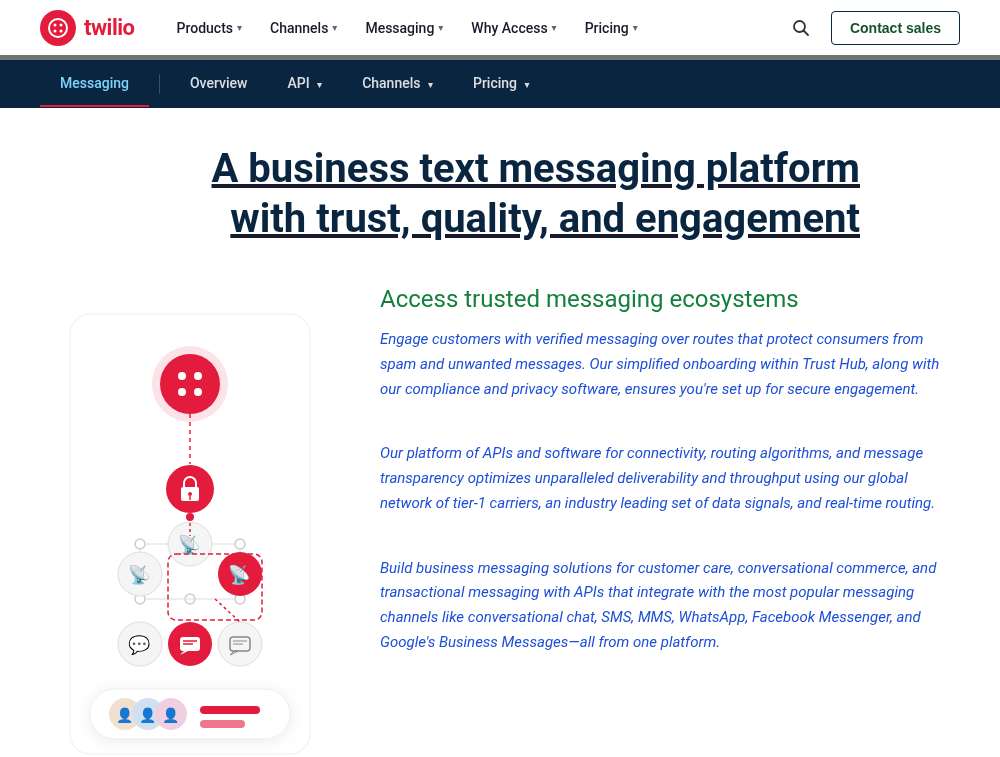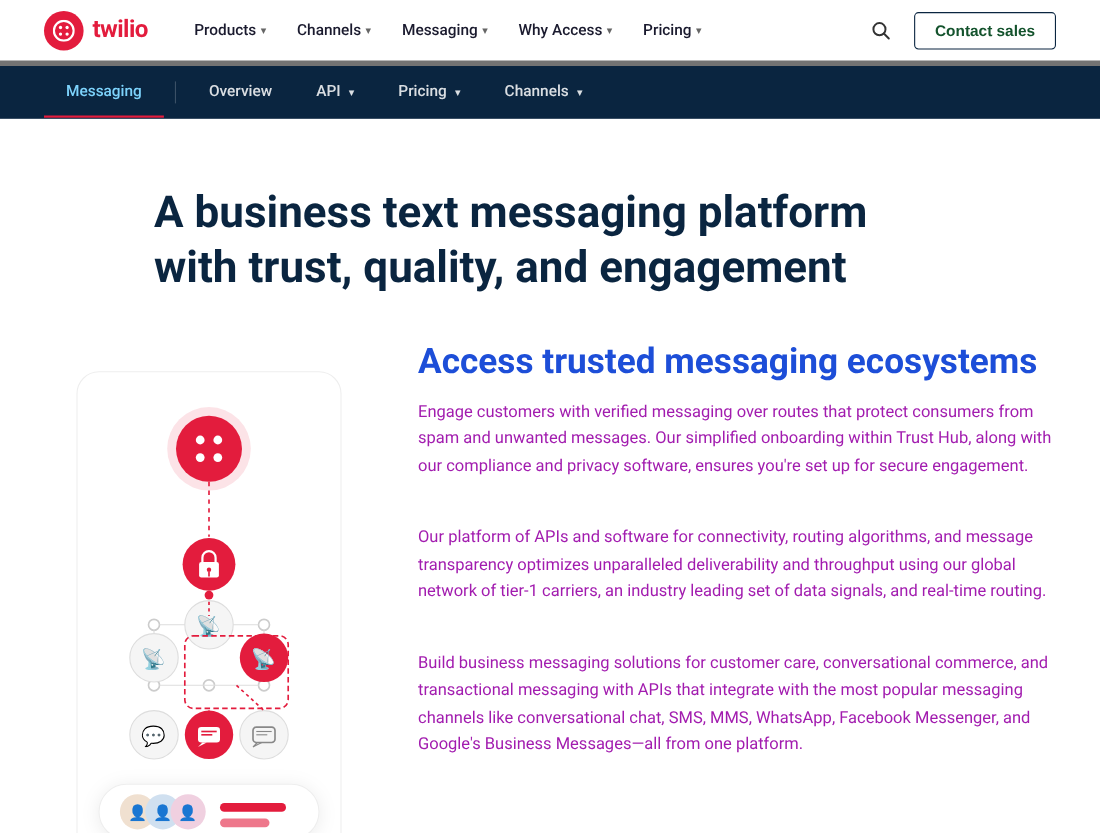--- a/index.html
+++ b/index.html
@@ -87,24 +87,25 @@
       border-bottom: 2px solid #e31c3d;
     }
     .subnav-sep { width: 1px; height: 20px; background: rgba(255,255,255,0.2); margin: 0 10px; }
     .subnav-chevron { font-size: 10px; margin-left: 4px; }
 
     
     .main { display: flex; flex-direction: column; align-items: center; }
 
     
     .hero {
-      text-align: left;
-      padding: 60px 40px 40px;
+      text-align: right;
+      padding: 36px 40px 40px;
       max-width: 800px;
       margin: 0 auto;
+      text-decoration: underline;
     }
     .hero h1 {
       font-size: 40px;
       font-weight: 700;
       color: #0a2540;
       line-height: 1.25;
     }
 
     
     .content-area {
@@ -115,22 +116,22 @@
       gap: 40px;
     }
     .left-illustration { flex: 0 0 300px; display: flex; align-items: flex-start; justify-content: center; padding-top: 20px; }
     .right-content { flex: 1; }
 
     
     .illustration-svg { width: 260px; height: 460px; }
 
     
     .feature { margin-bottom: 40px; }
-    .feature h2 { font-size: 32px; font-weight: 700; color: #1d4ed8; margin-bottom: 12px; line-height: 1.3; }
-    .feature p { font-size: 15px; line-height: 1.65; color: #a21caf; }
+    .feature h2 { font-size: 24px; font-weight: 400; color: #15803d; margin-bottom: 12px; line-height: 1.3; }
+    .feature p { font-size: 15px; line-height: 1.65; color: #1d4ed8; font-style: italic; }
   </style>
 </head>
 <body>
 
 <header class="header">
   <div class="header-left">
     <div class="logo">
       <div class="logo-icon">
         <svg viewBox="0 0 20 20" fill="none" xmlns="http://www.w3.org/2000/svg">
           <circle cx="10" cy="10" r="9" stroke="white" stroke-width="2"></circle>
@@ -179,25 +180,25 @@
 <nav class="subnav">
   <div class="subnav-items">
     <div class="subnav-item active">Messaging</div>
     <div class="subnav-sep"></div>
     <div class="subnav-item">Overview</div>
     <div class="subnav-item">
       <span>API</span>
       <span class="subnav-chevron">▾</span>
     </div>
     <div class="subnav-item">
+      <span>Channels</span>
+      <span class="subnav-chevron">▾</span>
+    </div>
+    <div class="subnav-item">
       <span>Pricing</span>
-      <span class="subnav-chevron">▾</span>
-    </div>
-    <div class="subnav-item">
-      <span>Channels</span>
       <span class="subnav-chevron">▾</span>
     </div>
   </div>
 </nav>
 
 <main class="main">
 
   <section class="hero">
     <h1>A business text messaging platform with trust, quality, and engagement</h1>
   </section>

